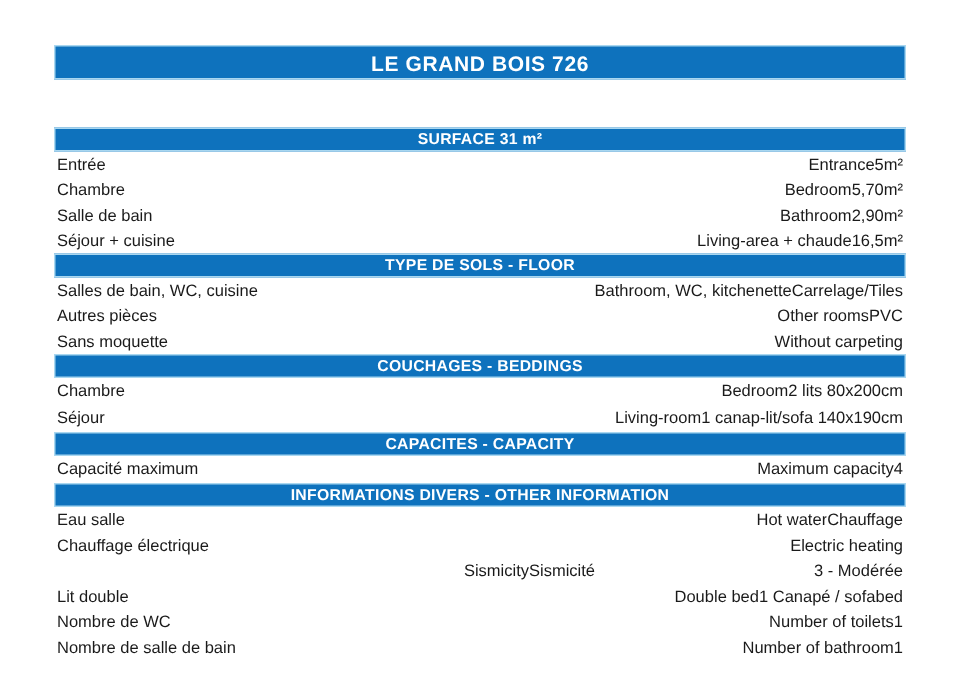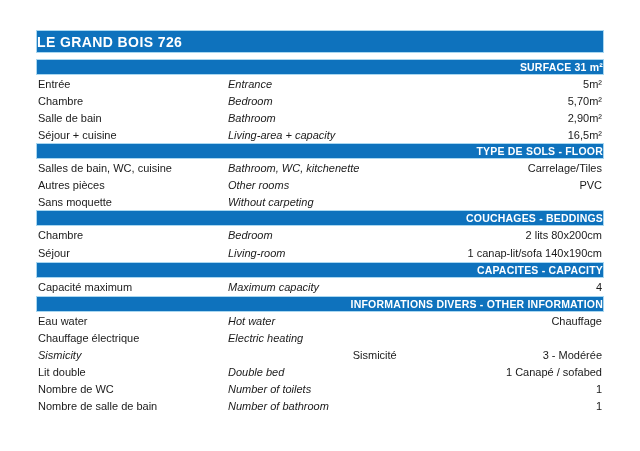--- a/index.html
+++ b/index.html
@@ -28,50 +28,51 @@
     width:568px;
   }
   .title-bar{
     height:23px;
     line-height:22px;
     background:var(--accent);
     border:1px solid var(--accent-edge);
     color:var(--header-text);
     font-size:14px;
     font-weight:bold;
+    text-align:center;
     letter-spacing:0.4px;
-    margin-bottom:6px;
+    margin-bottom:32px;
   }
   .section-header{
     height:16px;
     line-height:15px;
     background:var(--accent);
     border:1px solid var(--accent-edge);
     color:var(--header-text);
     font-size:10.5px;
     font-weight:bold;
-    text-align:right;
+    text-align:center;
     letter-spacing:0.2px;
   }
   .row{
     display:flex;
     align-items:center;
     height:17px;
     font-size:11px;
     color:var(--body-text);
     padding:0 2px;
     white-space:nowrap;
   }
   
   .section:nth-child(3) .row,
   .section:nth-child(4) .row{
     height:18px;
   }
   .cell.fr{flex:0 0 190px; overflow:hidden; text-align:left;}
-  .cell.en{flex:1 1 auto;  overflow:hidden; text-align:left;font-style:italic;}
+  .cell.en{flex:1 1 auto;  overflow:hidden; text-align:right;}
   .cell.value{flex:0 0 auto; margin-left:auto; }
 </style>
 </head>
 <body>
 
 <div class="page">
   <div class="content">
     <div class="title-bar">LE GRAND BOIS 726</div>
     <div id="sections">
   <div class="section">
@@ -90,21 +91,21 @@
   </div>
 
   <div class="row">
     <span class="cell fr">Salle de bain</span>
     <span class="cell en">Bathroom</span>
     <span class="cell value">2,90m²</span>
   </div>
 
   <div class="row">
     <span class="cell fr">Séjour + cuisine</span>
-    <span class="cell en">Living-area + capacity</span>
+    <span class="cell en">Living-area + chaude</span>
     <span class="cell value">16,5m²</span>
   </div>
 </div>
   </div>
 
   <div class="section">
     <div class="section-header">TYPE DE SOLS - FLOOR</div>
     <div class="rows">
   <div class="row">
     <span class="cell fr">Salles de bain, WC, cuisine</span>
@@ -151,21 +152,21 @@
     <span class="cell en">Maximum capacity</span>
     <span class="cell value">4</span>
   </div>
 </div>
   </div>
 
   <div class="section">
     <div class="section-header">INFORMATIONS DIVERS - OTHER INFORMATION</div>
     <div class="rows">
   <div class="row">
-    <span class="cell fr">Eau water</span>
+    <span class="cell fr">Eau salle</span>
     <span class="cell en">Hot water</span>
     <span class="cell value">Chauffage</span>
   </div>
 
   <div class="row">
     <span class="cell fr">Chauffage électrique</span>
     <span class="cell en">Electric heating</span>
     <span class="cell value"></span>
   </div>
 

